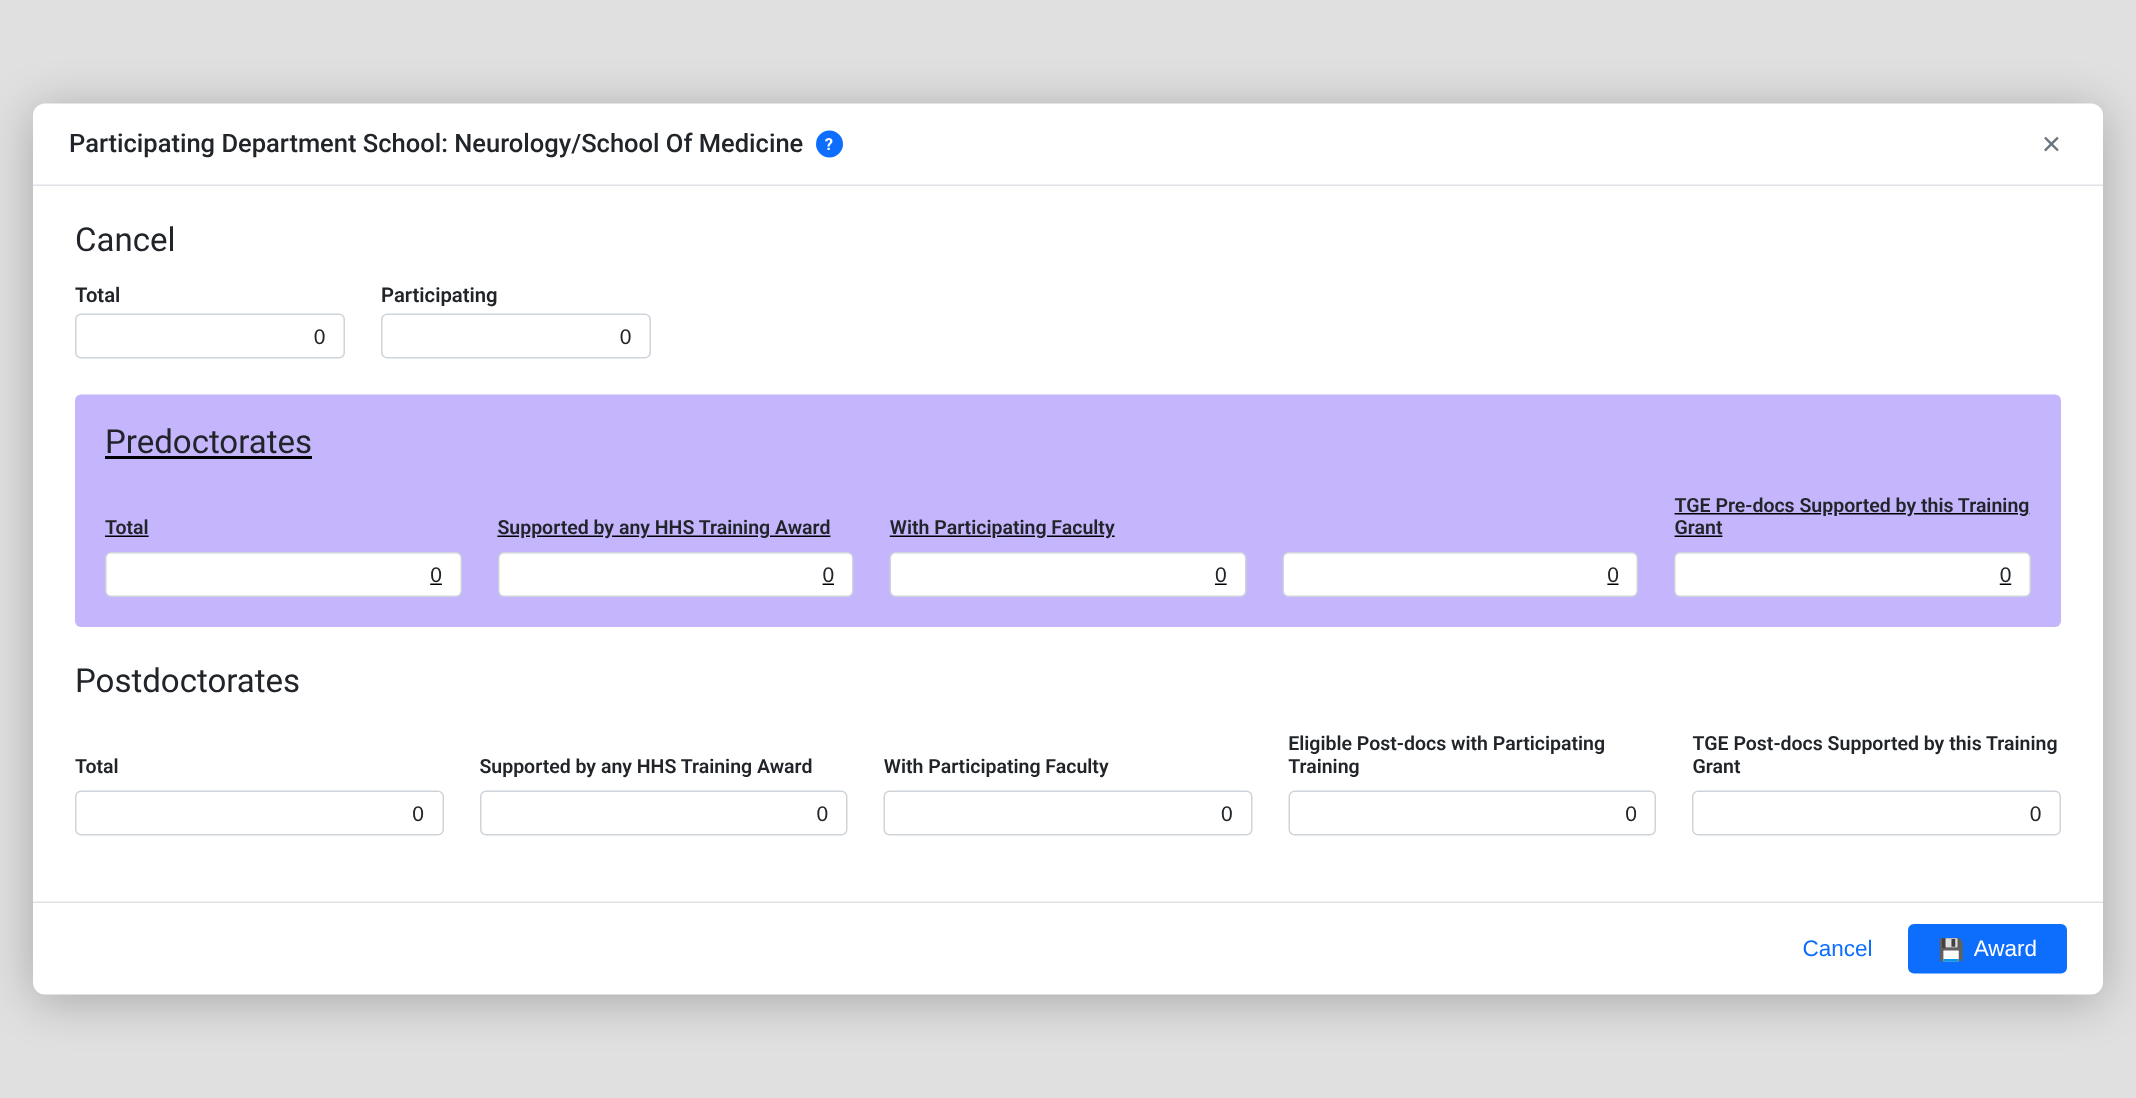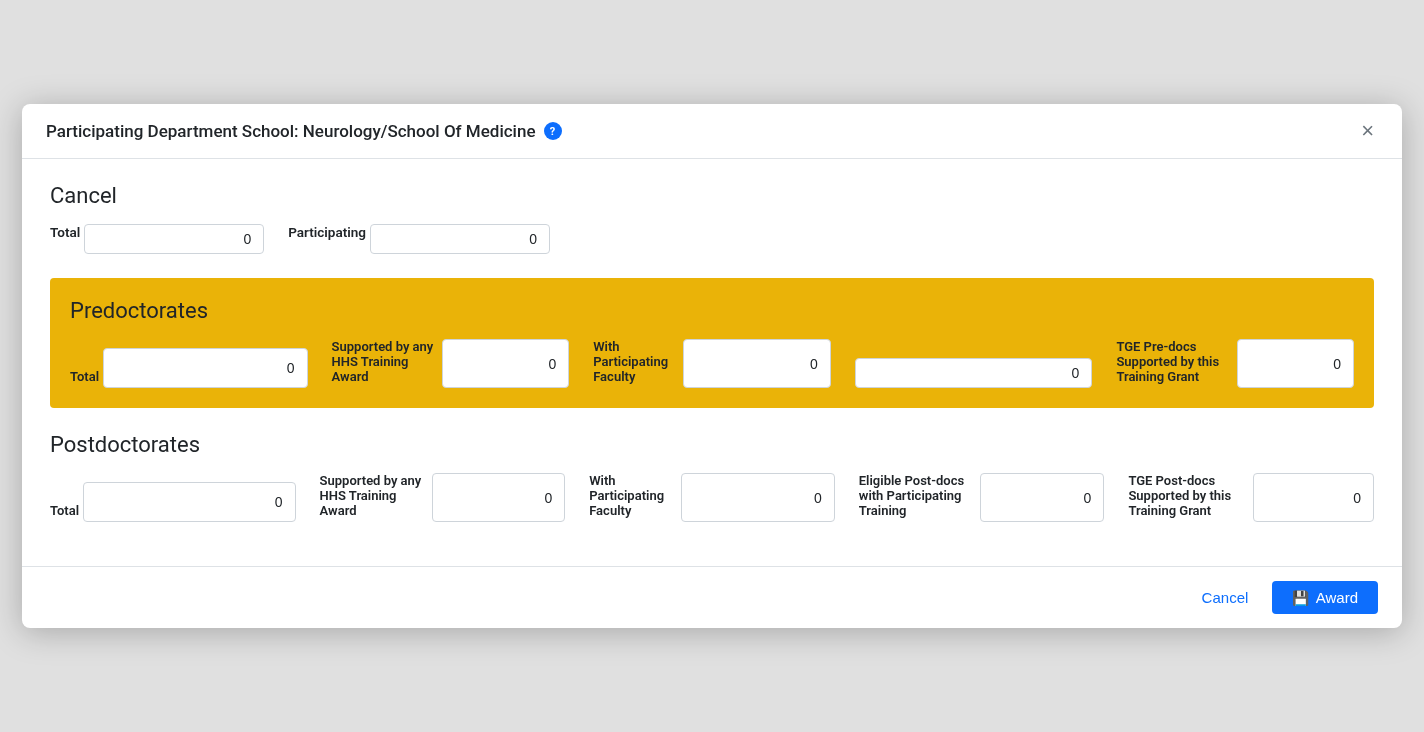--- a/index.html
+++ b/index.html
@@ -71,21 +71,21 @@
     }
     .faculty-section {
       margin-bottom: 24px;
     }
     .faculty-fields {
       display: flex;
       gap: 24px;
     }
     .field-group {
       display: flex;
-      flex-direction: row;
+      flex-direction: column;
       gap: 4px;
     }
     .field-label {
       font-weight: 600;
       font-size: 13.5px;
       color: #212529;
     }
     .field-input {
       border: 1px solid #ced4da;
       border-radius: 4px;
@@ -93,24 +93,25 @@
       font-size: 14px;
       text-align: right;
       color: #212529;
       background: #fff;
       outline: none;
     }
     .faculty-fields .field-input {
       width: 180px;
     }
     .predoctorates-section {
-      background: #eab308;
+      background: #c4b5fd;
       border-radius: 4px;
       padding: 20px 20px 20px 20px;
       margin-bottom: 24px;
+      text-decoration: underline;
     }
     .postdoctorates-section {
       padding: 0;
       margin-bottom: 28px;
     }
     .multi-fields {
       display: flex;
       gap: 24px;
       align-items: flex-end;
     }

